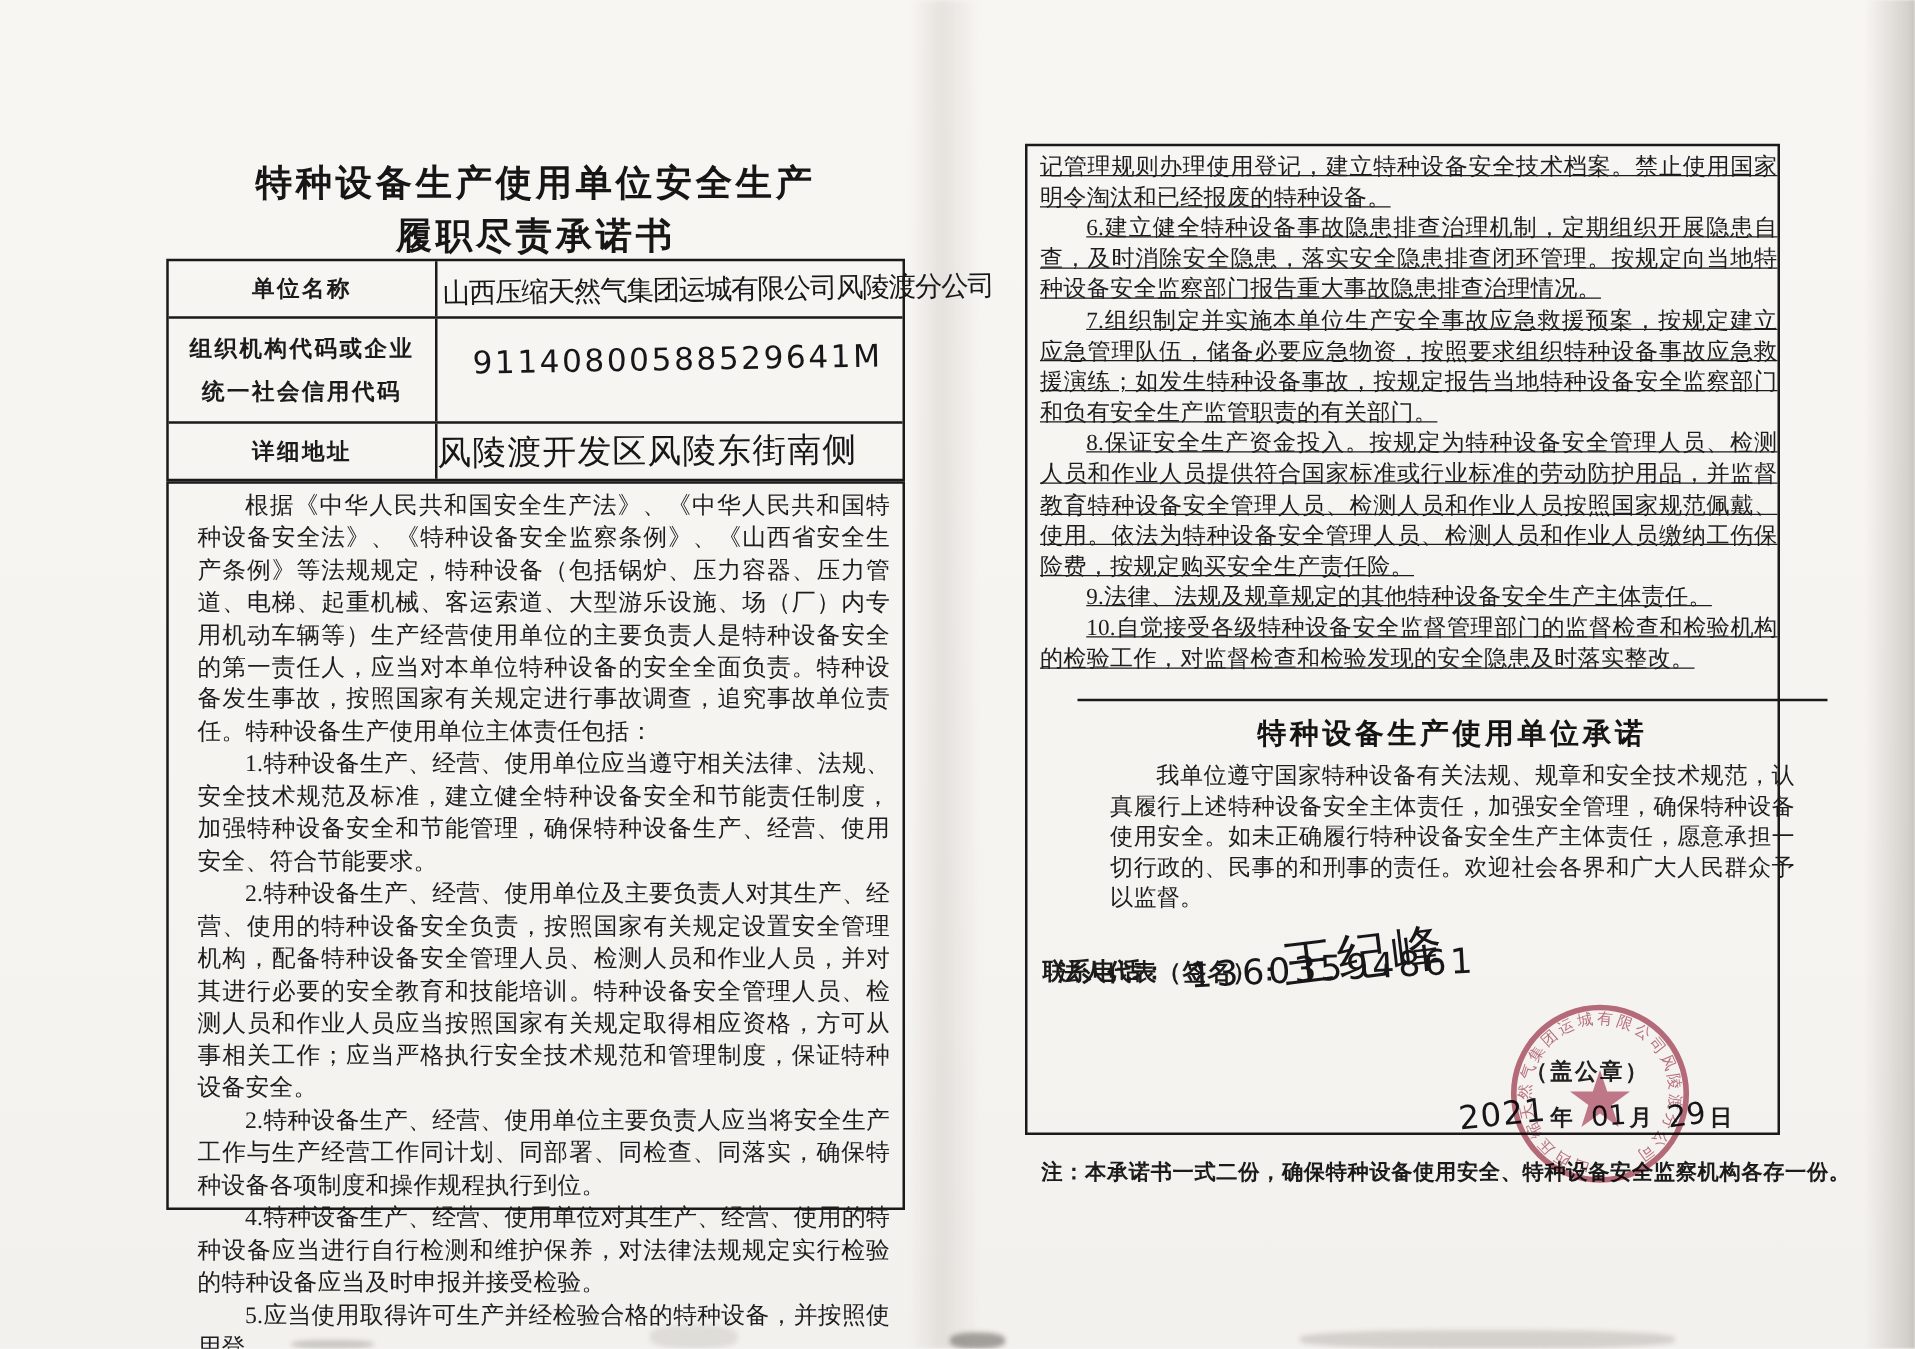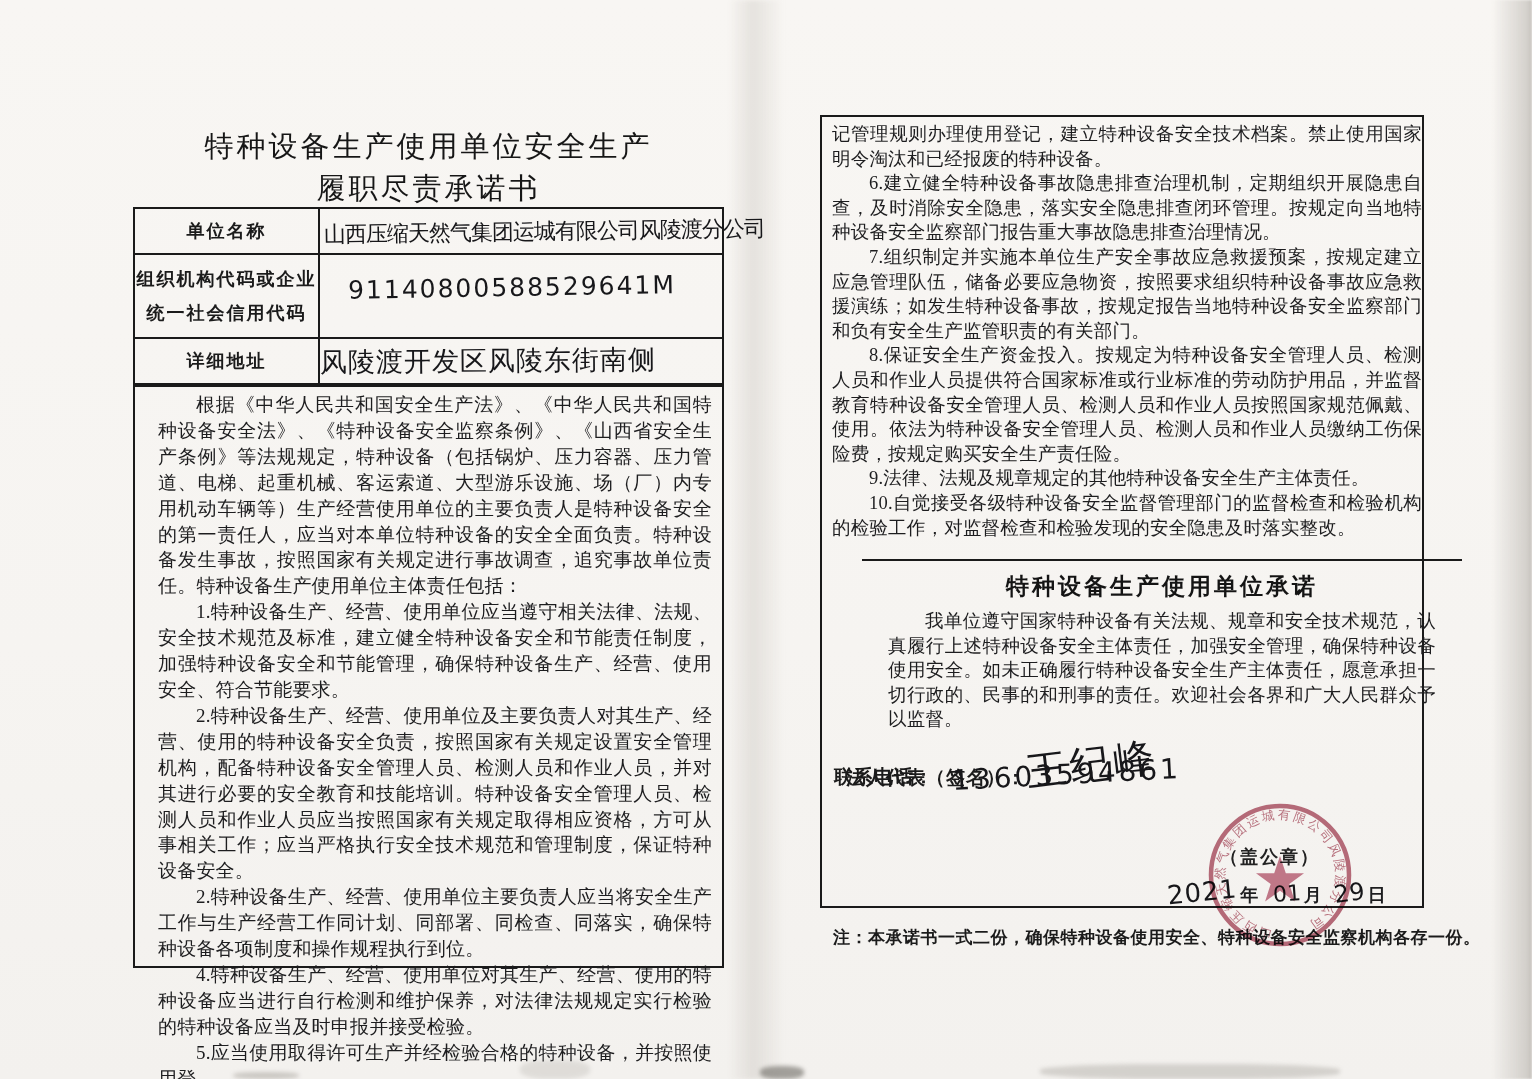--- a/index.html
+++ b/index.html
@@ -20,51 +20,51 @@
     filter:blur(1px);}
   .smudge{position:absolute;background:#9a968f;filter:blur(2px);border-radius:40%;}
   .sm-a{left:233px;top:1072px;width:66px;height:7px;opacity:.45;}
   .sm-b{left:760px;top:1066px;width:44px;height:13px;opacity:.6;background:#6d6a64;}
   .sm-c{left:1040px;top:1064px;width:300px;height:15px;opacity:.35;}
   .sm-d{left:520px;top:1060px;width:70px;height:19px;opacity:.22;}
   .hand{font-family:cursive,"DejaVu Sans",sans-serif;color:#17171a;}
 
   
   .page-title{position:absolute;left:133px;width:591px;text-align:center;
-    font-weight:400;font-size:29px;letter-spacing:3px;color:#161616;}
+    font-weight:700;font-size:29px;letter-spacing:3px;color:#161616;}
   .title-1{top:127px;}
   .title-2{top:169px;}
 
   .info-table{position:absolute;left:133px;top:207px;width:591px;height:178px;
     border:2.5px solid #1a1a1a;box-sizing:border-box;}
   .it-row{position:absolute;left:0;width:100%;box-sizing:border-box;display:flex;}
   .it-r1{top:0;height:46px;border-bottom:2px solid #1a1a1a;}
   .it-r2{top:46px;height:84px;border-bottom:2px solid #1a1a1a;}
   .it-r3{top:130px;height:44px;}
-  .it-label{width:185px;border-right:2px solid #1a1a1a;box-sizing:border-box;
+  .it-label{width:215px;border-right:2px solid #1a1a1a;box-sizing:border-box;
     display:flex;flex-direction:column;align-items:center;justify-content:center;
     font-weight:700;font-size:18px;letter-spacing:2px;color:#1b1b1b;}
   .it-label .ln{line-height:22px;}
   .it-r2 .it-label{justify-content:space-around;padding:7px 0;}
   .it-value{flex:1;position:relative;}
   .hw-company{position:absolute;left:4px;top:8px;width:400px;
     font-size:22px;letter-spacing:-1px;white-space:nowrap;transform:rotate(-0.8deg);}
   .hw-code{position:absolute;left:28px;top:18px;font-size:25px;letter-spacing:2px;
     white-space:nowrap;transform:rotate(-1deg);}
   .hw-address{position:absolute;left:0px;top:4px;font-size:27px;letter-spacing:1px;
     white-space:nowrap;transform:rotate(-0.5deg);}
 
   .terms-box{position:absolute;box-sizing:border-box;border:2.5px solid #1a1a1a;background:transparent;}
   .left-box{left:133px;top:385px;width:591px;height:583px;padding:5px 10px 0 23px;}
   .para{margin:0;text-align:justify;font-size:19px;line-height:25.9px;color:#1d1d1f;letter-spacing:0.2px;}
   .indent{text-indent:2em;}
 
   
   .right-box{left:820px;top:115px;width:604px;height:793px;}
-  .rb-sec1{position:absolute;top:0;left:0;width:100%;box-sizing:border-box;padding:5px 0 0 10px;}
+  .rb-sec1{position:absolute;top:0;left:0;width:100%;box-sizing:border-box;padding:5px 0 0 10px;text-decoration:underline;}
   .rb-sec1 .para,.rb-sec2 .para{font-size:18.5px;line-height:24.6px;}
   .rb-sec2{position:absolute;top:442px;left:0;width:100%;height:351px;box-sizing:border-box;
     border-top:2.5px solid #1a1a1a;margin-left:40px;}
   .commit-heading{margin-top:10px;text-align:center;font-weight:900;font-size:23px;
     letter-spacing:3px;color:#141414;}
   .commit-para{padding:0 26px;margin-top:7px;font-size:18.5px;line-height:25.8px;}
 
   .sign-row{position:absolute;left:12px;font-size:19px;font-weight:700;letter-spacing:1px;color:#1b1b1b;white-space:nowrap;}
   .rep-row{top:648px;margin-left:12px;}
   .phone-row{top:647px;}

